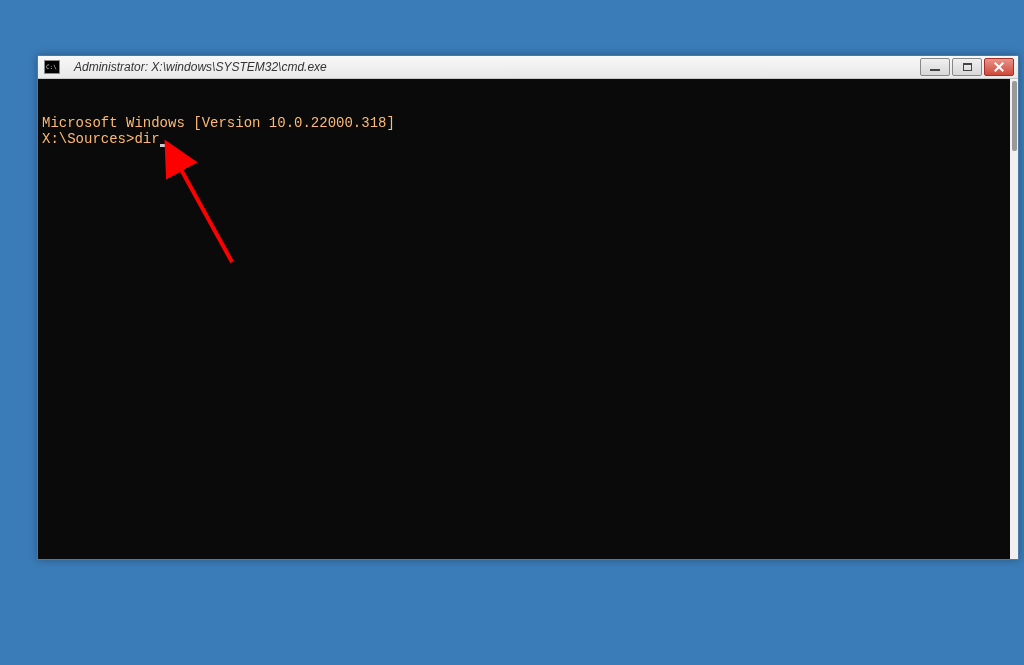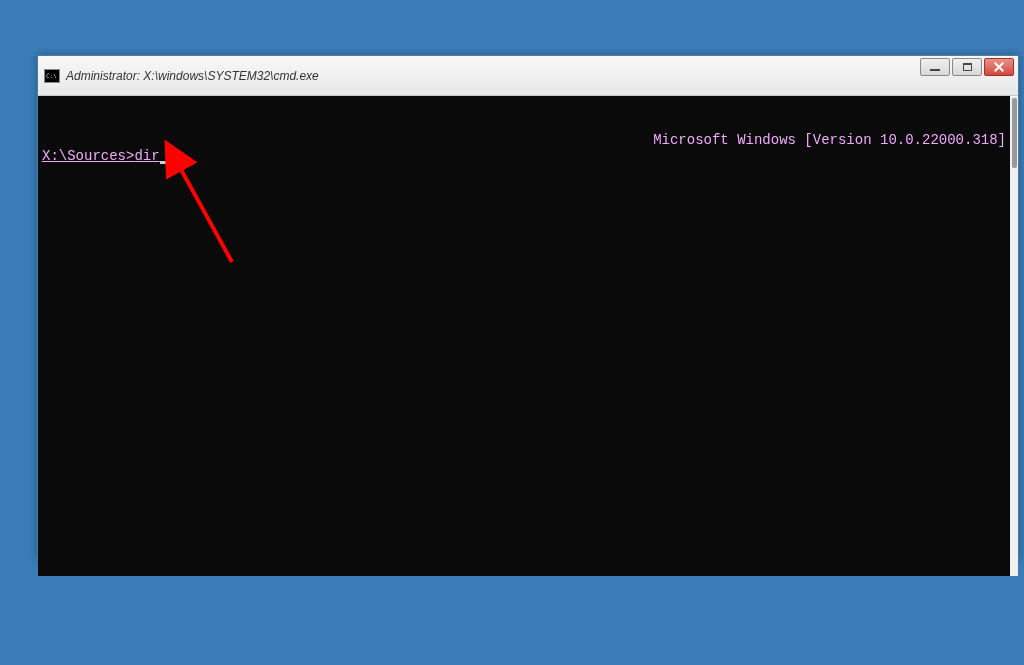--- a/index.html
+++ b/index.html
@@ -22,27 +22,28 @@
       left: 37px;
       top: 55px;
       width: 982px;
       height: 505px;
       background: #fff;
       border: 1px solid #4a7aa8;
       box-shadow: 0 0 8px rgba(0,0,0,0.3);
     }
     
     .titlebar {
-      height: 40px;
+      height: 23px;
       background: linear-gradient(to bottom, #f8f8f8, #e8e8e8);
       border-bottom: 1px solid #c8c8c8;
       display: flex;
       align-items: center;
       padding-left: 6px;
       position: relative;
+      gap: 8px;
     }
     
     .app-icon {
       width: 16px;
       height: 14px;
       background: #000;
       border: 1px solid #888;
       margin-right: 6px;
       display: flex;
       align-items: center;
@@ -143,28 +144,27 @@
       background: #fff;
     }
     
     .terminal {
       position: absolute;
       left: 0;
       top: 0;
       right: 8px;
       bottom: 0;
       background: #0a0a0a;
-      color: #f0abfc;
+      color: #fdba74;
       font-family: Consolas, "Courier New", monospace;
       font-size: 14px;
       line-height: 16px;
       padding: 4px;
       white-space: pre;
       overflow: hidden;
-      text-align: right;
     }
     
     .scrollbar-track {
       position: absolute;
       right: 0;
       top: 0;
       width: 8px;
       height: 100%;
       background: #f0f0f0;
     }
@@ -178,21 +178,20 @@
       background: #999;
       border-radius: 2px;
     }
     
     .terminal-line {
       display: block;
     }
     
     .prompt-line {
       display: flex;
-      text-decoration: underline;
     }
     
     .cursor {
       display: inline-block;
       width: 8px;
       height: 3px;
       background: #cccccc;
       margin-top: 13px;
       vertical-align: bottom;
     }

